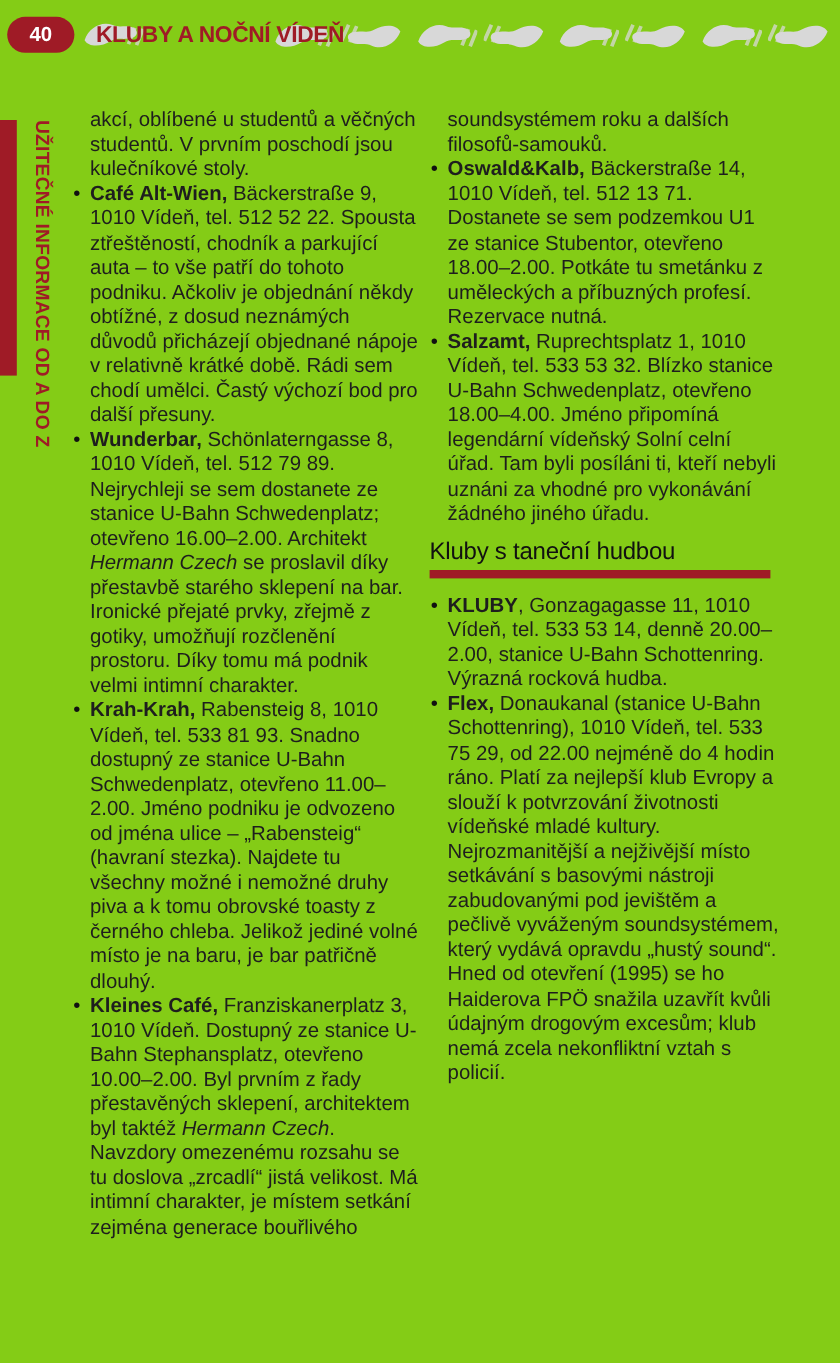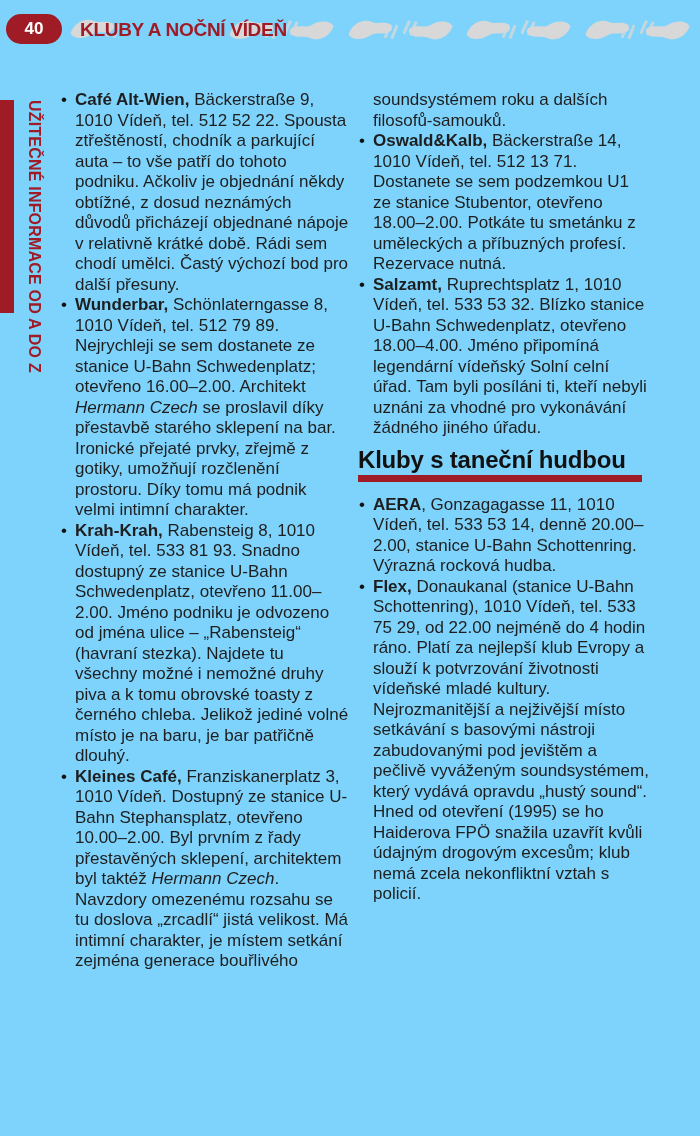--- a/index.html
+++ b/index.html
@@ -3,21 +3,21 @@
 <meta charset="utf-8">
 <style>
   :root{
     --accent:#9f1b26;
     --deco:#d8d8d8;
     --ink:#1e1e1e;
   }
   *{margin:0;padding:0;box-sizing:border-box;}
   html,body{background:#ffffff;}
   body{font-family:"Liberation Sans","DejaVu Sans",sans-serif;color:var(--ink);}
-  .page{position:relative;width:700px;height:1136px;background:#7dd3fc;overflow:hidden;}
+  .page{position:relative;width:700px;height:1136px;background:#84cc16;overflow:hidden;}
 
   
   .deco-solo{position:absolute;left:66px;top:14px;width:56px;height:32px;z-index:1;}
   .deco-row{position:absolute;left:225px;right:6px;top:14px;height:32px;display:flex;
             justify-content:space-between;align-items:center;z-index:1;}
   .deco{width:54px;height:30px;fill:var(--deco);}
   .deco:nth-of-type(even){transform:rotate(182deg);}
   .page-badge{position:absolute;left:6px;top:14px;width:56px;height:30px;background:var(--accent);
               border-radius:15px;color:#fff;font-weight:700;font-size:17px;
               display:flex;align-items:center;justify-content:center;z-index:3;}
@@ -34,21 +34,21 @@
   .col{position:absolute;top:90px;font-size:17px;line-height:20.5px;text-align:left;}
   .col-left{left:60px;width:290px;}
   .col-right{left:358px;width:292px;}
   .col p{margin:0;}
   .cont{padding-left:15px;}
   .bullet{position:relative;padding-left:15px;}
   .bullet::before{content:"\2022";position:absolute;left:1px;top:0;color:#111;}
   .seg-b{font-weight:700;text-align:right;}
   .seg-i{font-style:italic;}
 
-  .section-heading{font-size:24px;line-height:24px;font-weight:700;color:#111;
+  .section-heading{font-size:20px;line-height:24px;font-weight:400;color:#111;
                    letter-spacing:-0.2px;margin:9px 0 3px 0;}
   .section-rule{width:284px;height:7px;background:var(--accent);margin:0 0 13px 0;}
 </style>
 </head>
 <body>
 
 <svg width="0" height="0" style="position:absolute">
   <defs>
     <symbol id="swoosh" viewBox="0 0 60 32">
       <path d="M5 21 C9 9 21 3 31 7 C38 10 45 6 51 10 C55 13 54 18 48 19 C41 21 35 18 29 22 C21 27 9 28 5 21 Z"></path>
@@ -93,30 +93,31 @@
       <span>40</span>
     </div>
     <h1 class="page-title">KLUBY A NOČNÍ VÍDEŇ</h1>
   </header>
 
   <div class="side-bar-rect"></div>
   <div class="side-label">UŽITEČNÉ INFORMACE OD A DO Z</div>
 
   <main>
     <section class="col col-left">
+      <p class="cont"><span class="seg-n">akcí, oblíbené u studentů a věčných studentů. V prvním poschodí jsou kulečníkové stoly.</span></p>
       <p class="bullet"><span class="seg-b">Café Alt-Wien,</span><span class="seg-n"> Bäckerstraße 9, 1010 Vídeň, tel. 512 52 22. Spousta ztřeštěností, chodník a parkující auta – to vše patří do tohoto podniku. Ačkoliv je objednání někdy obtížné, z dosud neznámých důvodů přicházejí objednané nápoje v relativně krátké době. Rádi sem chodí umělci. Častý výchozí bod pro další přesuny.</span></p>
       <p class="bullet"><span class="seg-b">Wunderbar,</span><span class="seg-n"> Schönlaterngasse 8, 1010 Vídeň, tel. 512 79 89. Nejrychleji se sem dostanete ze stanice U-Bahn Schwedenplatz; otevřeno 16.00–2.00. Architekt </span><span class="seg-i">Hermann Czech</span><span class="seg-n"> se proslavil díky přestavbě starého sklepení na bar. Ironické přejaté prvky, zřejmě z gotiky, umožňují rozčlenění prostoru. Díky tomu má podnik velmi intimní charakter.</span></p>
       <p class="bullet"><span class="seg-b">Krah-Krah,</span><span class="seg-n"> Rabensteig 8, 1010 Vídeň, tel. 533 81 93. Snadno dostupný ze stanice U-Bahn Schwedenplatz, otevřeno 11.00–2.00. Jméno podniku je odvozeno od jména ulice – „Rabensteig“ (havraní stezka). Najdete tu všechny možné i nemožné druhy piva a k tomu obrovské toasty z černého chleba. Jelikož jediné volné místo je na baru, je bar patřičně dlouhý.</span></p>
       <p class="bullet"><span class="seg-b">Kleines Café,</span><span class="seg-n"> Franziskanerplatz 3, 1010 Vídeň. Dostupný ze stanice U-Bahn Stephansplatz, otevřeno 10.00–2.00. Byl prvním z řady přestavěných sklepení, architektem byl taktéž </span><span class="seg-i">Hermann Czech</span><span class="seg-n">. Navzdory omezenému rozsahu se tu doslova „zrcadlí“ jistá velikost. Má intimní charakter, je místem setkání zejména generace bouřlivého</span></p>
     </section>
 
     <section class="col col-right">
       <p class="cont"><span class="seg-n">soundsystémem roku a dalších filosofů-samouků.</span></p>
       <p class="bullet"><span class="seg-b">Oswald&amp;Kalb,</span><span class="seg-n"> Bäckerstraße 14, 1010 Vídeň, tel. 512 13 71. Dostanete se sem podzemkou U1 ze stanice Stubentor, otevřeno 18.00–2.00. Potkáte tu smetánku z uměleckých a příbuzných profesí. Rezervace nutná.</span></p>
       <p class="bullet"><span class="seg-b">Salzamt,</span><span class="seg-n"> Ruprechtsplatz 1, 1010 Vídeň, tel. 533 53 32. Blízko stanice U-Bahn Schwedenplatz, otevřeno 18.00–4.00. Jméno připomíná legendární vídeňský Solní celní úřad. Tam byli posíláni ti, kteří nebyli uznáni za vhodné pro vykonávání žádného jiného úřadu.</span></p>
       <h2 class="section-heading">Kluby s taneční hudbou</h2>
       <div class="section-rule"></div>
-      <p class="bullet"><span class="seg-b">AERA</span><span class="seg-n">, Gonzagagasse 11, 1010 Vídeň, tel. 533 53 14, denně 20.00–2.00, stanice U-Bahn Schottenring. Výrazná rocková hudba.</span></p>
+      <p class="bullet"><span class="seg-b">KLUBY</span><span class="seg-n">, Gonzagagasse 11, 1010 Vídeň, tel. 533 53 14, denně 20.00–2.00, stanice U-Bahn Schottenring. Výrazná rocková hudba.</span></p>
       <p class="bullet"><span class="seg-b">Flex,</span><span class="seg-n"> Donaukanal (stanice U-Bahn Schottenring), 1010 Vídeň, tel. 533 75 29, od 22.00 nejméně do 4 hodin ráno. Platí za nejlepší klub Evropy a slouží k potvrzování životnosti vídeňské mladé kultury. Nejrozmanitější a nejživější místo setkávání s basovými nástroji zabudovanými pod jevištěm a pečlivě vyváženým soundsystémem, který vydává opravdu „hustý sound“. Hned od otevření (1995) se ho Haiderova FPÖ snažila uzavřít kvůli údajným drogovým excesům; klub nemá zcela nekonfliktní vztah s policií.</span></p>
     </section>
   </main>
 
 </div>
 
 </body></html>

